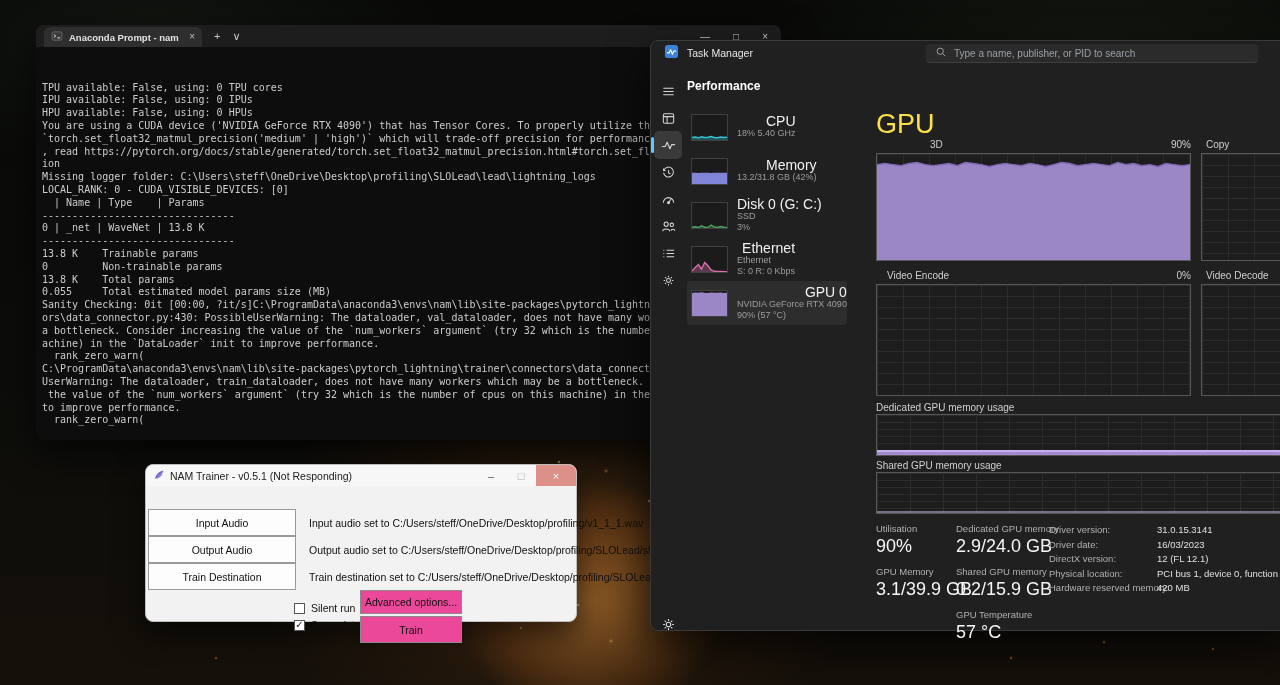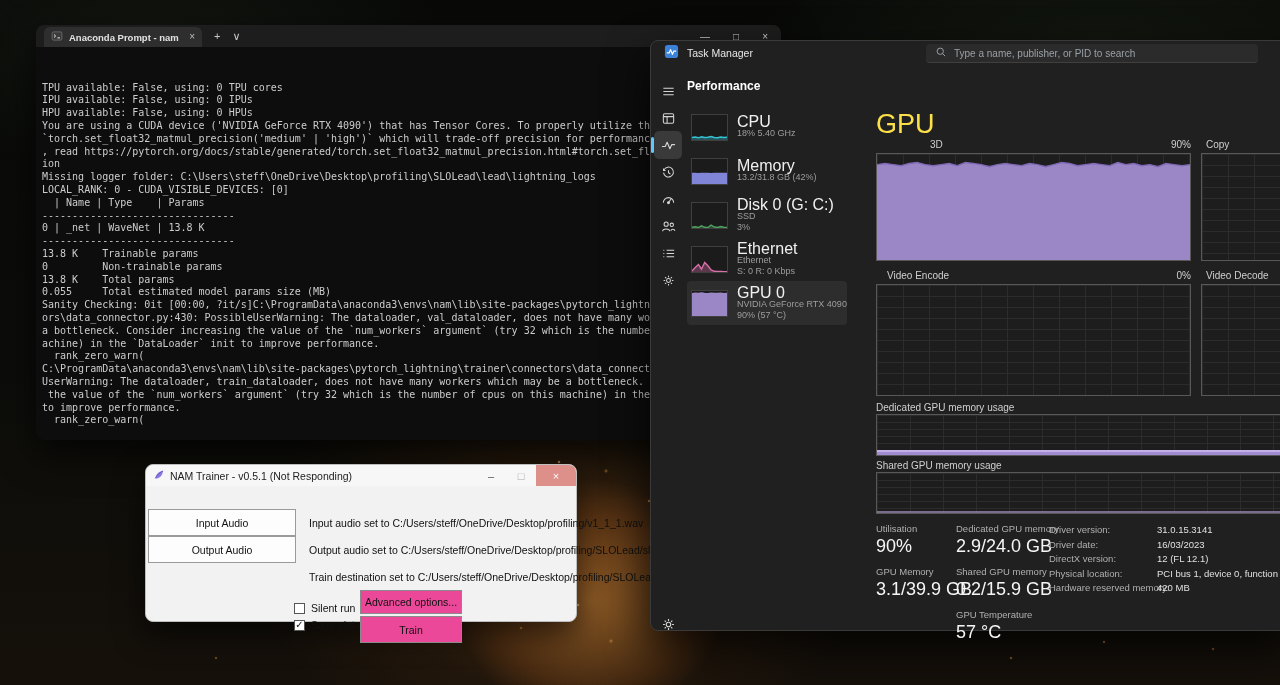--- a/index.html
+++ b/index.html
@@ -63,21 +63,21 @@
   .tm-search-ph { font-size:10px; color:#9aa0a6; }
   .tm-rail { position:absolute; left:0; top:24px; width:34px; bottom:0; }
   .rail-btn { position:absolute; left:3px; width:28px; height:28px; border-radius:5px; display:flex; align-items:center; justify-content:center; }
   .rail-btn.sel { background:#3a3a3a; }
   .rail-accent { position:absolute; left:0; width:3px; height:16px; background:#5ec8ff; border-radius:2px; }
   .tm-heading { position:absolute; left:36px; top:38px; font-size:12px; font-weight:bold; color:#fff; }
   .tm-perf-list { position:absolute; left:36px; top:62px; width:162px; }
   .perf-item { position:absolute; left:0; width:160px; height:44px; display:flex; align-items:center; gap:9px; padding:2px 2px 2px 4px; border-radius:4px; }
   .perf-item.sel { background:#2d2d2d; }
   .perf-thumb { width:37px; height:27px; background:#1b1b1b; border:1px solid #3f3f3f; flex:none; }
-  .perf-name { font-size:16px; color:#f0f0f0; line-height:13px; }
+  .perf-name { font-size:14px; color:#f0f0f0; line-height:13px;text-align:right; }
   .perf-sub { font-size:9px; color:#9d9d9d; line-height:11px; white-space:nowrap; }
   .tm-gpu-title { position:absolute; left:225px; top:68px; font-size:27px; font-weight:normal; color:#fde047; }
   .chart-label { position:absolute; font-size:10px; color:#cfcfcf; white-space:nowrap; }
   .tm-chart { position:absolute; background-color:#1d1d1d; border:1px solid #585858;
     background-image: linear-gradient(#2c2c2c 1px, transparent 1px), linear-gradient(90deg, #2c2c2c 1px, transparent 1px);
     background-size: 100% 11px, 26px 100%; overflow:hidden; }
   .tm-chart.mem { background-size: 100% 7px, 33px 100%; }
   .mem-bar { position:absolute; left:0; right:0; bottom:0; background:#a18bd0; border-top:2px solid #c3b0e8; }
   .stat-pair { margin-bottom:9px; }
   .stat-label { font-size:9.5px; color:#b0b0b0; line-height:12px; white-space:nowrap; }
@@ -127,20 +127,21 @@
       <span class="nam-title">NAM Trainer - v0.5.1 (Not Responding)</span>
       <span class="nam-ctrl">–</span>
       <span class="nam-ctrl max">□</span>
       <span class="nam-ctrl close">×</span>
     </div>
     <div class="nam-body" id="nam-body">
         <div class="nam-row-btn" style="top: 23px;">Input Audio</div>
         <div class="nam-row-status" style="top: 23px;">Input audio set to C:/Users/steff/OneDrive/Desktop/profiling/v1_1_1.wav</div>
         <div class="nam-row-btn" style="top: 50px;">Output Audio</div>
         <div class="nam-row-status" style="top: 50px;">Output audio set to C:/Users/steff/OneDrive/Desktop/profiling/SLOLead/sloLead.wav</div>
+        <div class="nam-row-btn" style="top: 77px;">Train Destination</div>
         <div class="nam-row-status" style="top: 77px;">Train destination set to C:/Users/steff/OneDrive/Desktop/profiling/SLOLead/lead</div>
         <div class="nam-check" style="left: 148px; top: 116px;">
           <span class="box"></span>
           <span>Silent run</span>
         </div>
         <div class="nam-check" style="left: 148px; top: 133px;">
           <span class="box">✓</span>
           <span>Save plot automatically</span>
         </div>
         <div class="nam-btn2" style="top: 104px; height: 24px;">Advanced options...</div>

